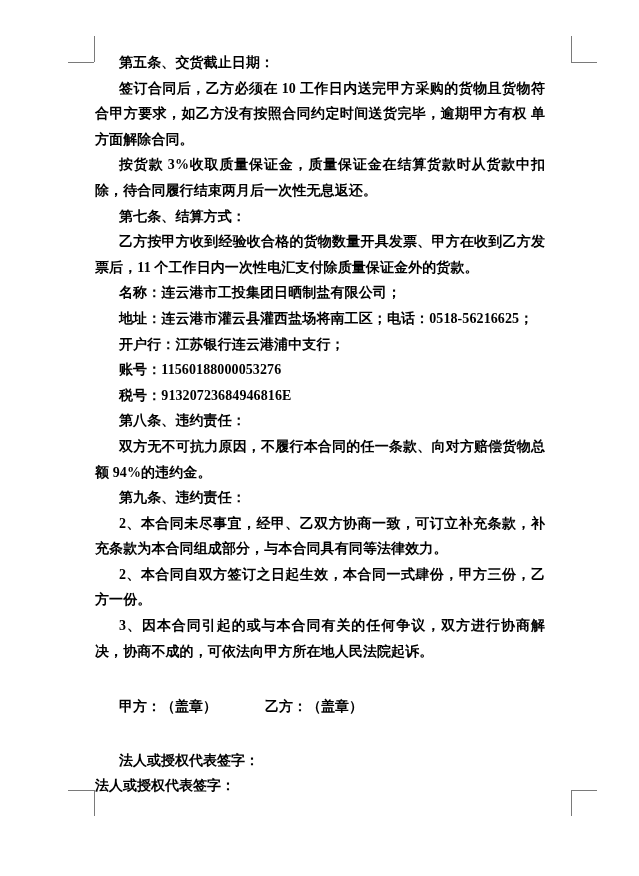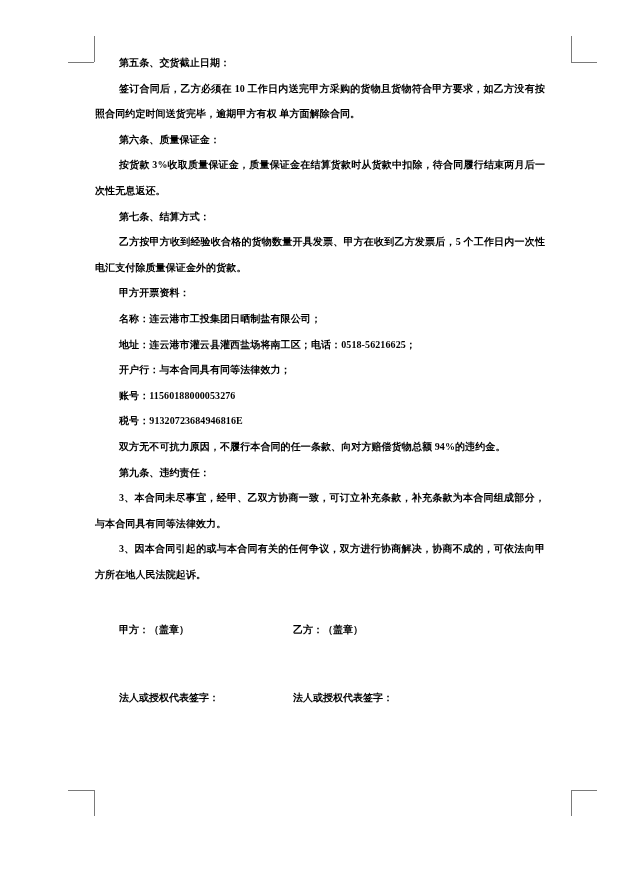--- a/index.html
+++ b/index.html
@@ -46,49 +46,49 @@
 
   .crop-br { left: 545px; top: 790px; }
   .crop-br .h { left: 26px; top: 0; }
   .crop-br .v { left: 26px; top: 0; }
 
   .content {
     position: absolute;
     left: 95px;
     top: 50px;
     width: 450px;
-    font-size: 10px;
+    font-size: 14px;
     line-height: 25.6px;
     color: #000000;
     font-family: "Liberation Serif", serif;
   }
   .para {
     margin: 0;
     text-align: justify;
     text-justify: inter-ideograph;
     font-weight: bold;
     letter-spacing: 0.1px;
   }
   .indent { text-indent: 24px; }
   .sign-row {
     display: flex;
     margin-top: 30px;
     font-weight: bold;
-    gap: 28px;
   }
   .sign-row .col1 {
     width: 170px;
     padding-left: 24px;
     box-sizing: border-box;
   }
   .sign-row .col2 {
     flex: 1;
   }
   .sign-row.second {
-    margin-top: 42px;
+    margin-top: 28px;
+    flex-direction: column;
   }
 </style>
 </head>
 <body>
 
 <div class="page">
 
   <div class="crop crop-tl">
     <span class="h"></span>
       <span class="v"></span>
@@ -103,33 +103,33 @@
   </div>
   <div class="crop crop-br">
     <span class="h"></span>
       <span class="v"></span>
   </div>
 
   <div class="content">
 
     <p class="para indent">第五条、交货截止日期：</p>
     <p class="para indent">签订合同后，乙方必须在 10 工作日内送完甲方采购的货物且货物符合甲方要求，如乙方没有按照合同约定时间送货完毕，逾期甲方有权 单方面解除合同。</p>
-    <p class="para indent">第六条、质量保证金：</p>
     <p class="para indent">按货款 3%收取质量保证金，质量保证金在结算货款时从货款中扣除，待合同履行结束两月后一次性无息返还。</p>
     <p class="para indent">第七条、结算方式：</p>
-    <p class="para indent">乙方按甲方收到经验收合格的货物数量开具发票、甲方在收到乙方发票后，5 个工作日内一次性电汇支付除质量保证金外的货款。</p>
-    <p class="para indent">甲方开票资料：</p>
+    <p class="para indent">乙方按甲方收到经验收合格的货物数量开具发票、甲方在收到乙方发票后，11 个工作日内一次性电汇支付除质量保证金外的货款。</p>
     <p class="para indent">名称：连云港市工投集团日晒制盐有限公司；</p>
     <p class="para indent">地址：连云港市灌云县灌西盐场将南工区；电话：0518-56216625；</p>
-    <p class="para indent">开户行：与本合同具有同等法律效力；</p>
+    <p class="para indent">开户行：江苏银行连云港浦中支行；</p>
     <p class="para indent">账号：11560188000053276</p>
     <p class="para indent">税号：91320723684946816E</p>
+    <p class="para indent">第八条、违约责任：</p>
     <p class="para indent">双方无不可抗力原因，不履行本合同的任一条款、向对方赔偿货物总额 94%的违约金。</p>
     <p class="para indent">第九条、违约责任：</p>
-    <p class="para indent">3、本合同未尽事宜，经甲、乙双方协商一致，可订立补充条款，补充条款为本合同组成部分，与本合同具有同等法律效力。</p>
+    <p class="para indent">2、本合同未尽事宜，经甲、乙双方协商一致，可订立补充条款，补充条款为本合同组成部分，与本合同具有同等法律效力。</p>
+    <p class="para indent">2、本合同自双方签订之日起生效，本合同一式肆份，甲方三份，乙方一份。</p>
     <p class="para indent">3、因本合同引起的或与本合同有关的任何争议，双方进行协商解决，协商不成的，可依法向甲方所在地人民法院起诉。</p>
 
     <div class="sign-row">
       <div class="col1">甲方：（盖章）</div>
       <div class="col2">乙方：（盖章）</div>
     </div>
 
     <div class="sign-row second">
       <div class="col1">法人或授权代表签字：</div>
       <div class="col2">法人或授权代表签字：</div>

